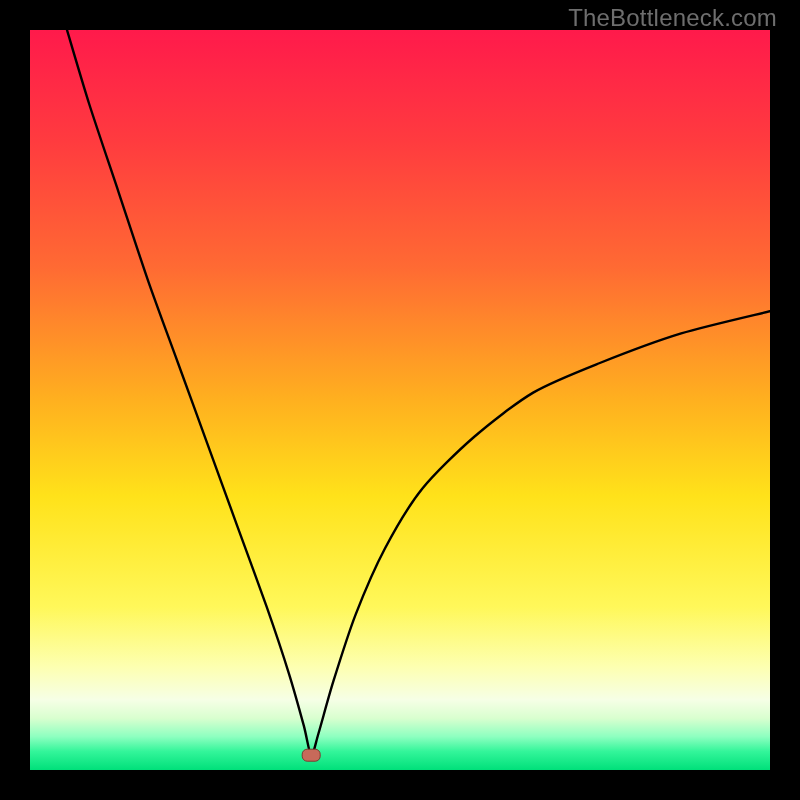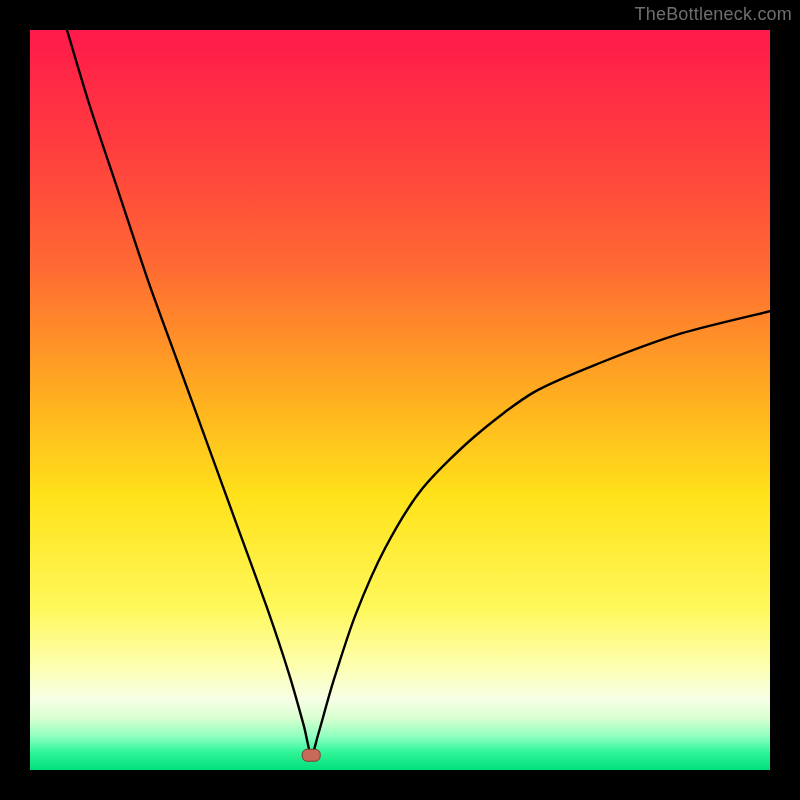--- a/index.html
+++ b/index.html
@@ -22,23 +22,23 @@
   .plot-area {
     position: absolute;
     left: 0;
     top: 0;
     width: 740px;
     height: 740px;
   }
   .watermark {
     position: absolute;
     top: 4px;
-    right: 8px;
+    right: 23px;
     color: #6e6e6e;
-    font-size: 18px;
+    font-size: 24px;
     font-weight: 500;
     letter-spacing: 0.2px;
     user-select: none;
   }
   svg { display: block; }
 </style>
 </head>
 <body>
 
 <div class="frame">

